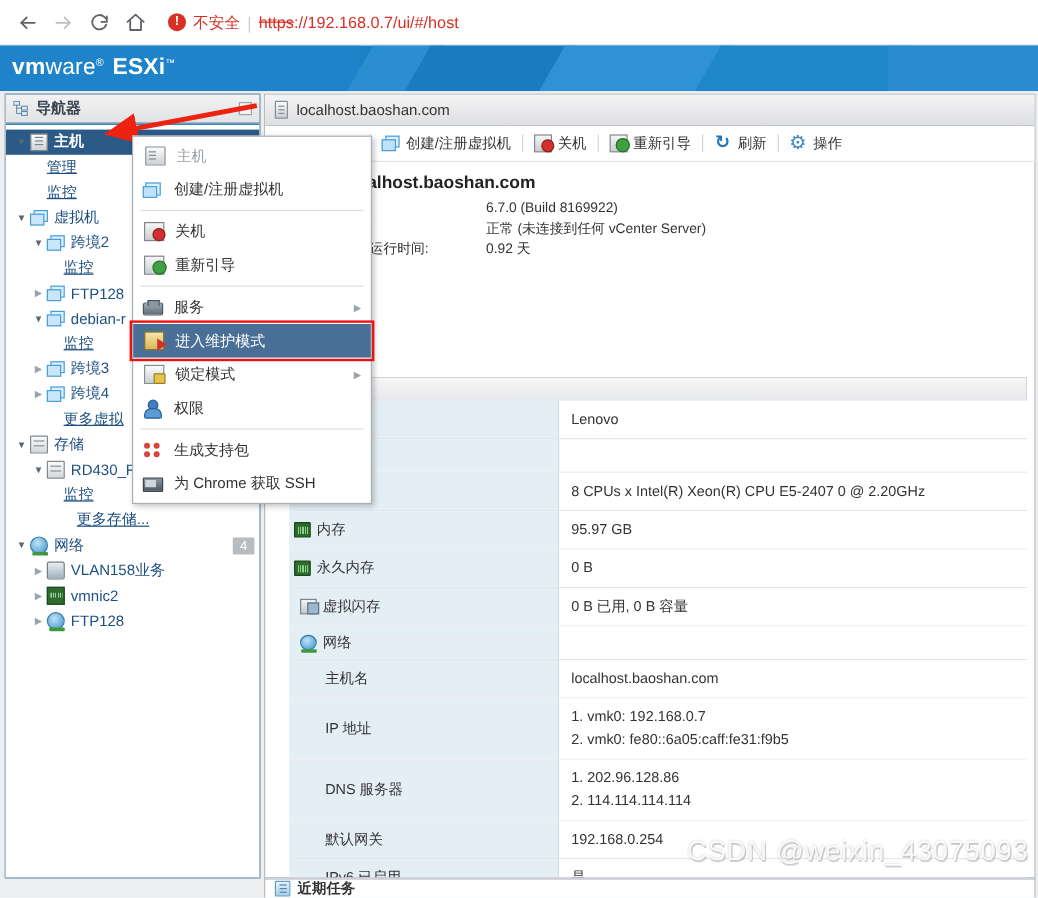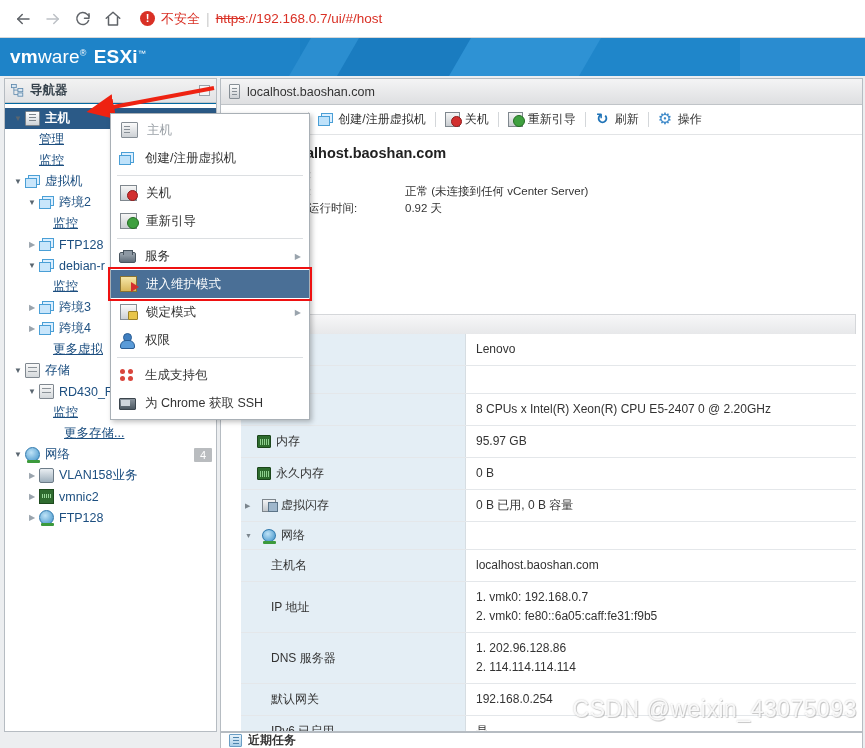--- a/index.html
+++ b/index.html
@@ -224,21 +224,21 @@
   .sum-row{ display:flex; font-size:11.5px; color:#333; line-height:17px; }
   .sum-label{ width:120px; flex:0 0 120px; }
   .sum-value{ flex:1 1 auto; }
 
   
   #hw-table{ position:absolute; left:20px; right:6px; top:235px; bottom:0; overflow:hidden; }
   #hw-head{ height:20px; background:linear-gradient(#f7f7f8,#e7e8ea); border:1px solid #d5d7da; border-bottom:none; }
   .hw-row{ display:flex; border-bottom:1px solid #e4e7ea; min-height:28px; align-items:stretch; }
   .hw-key{
     width:225px; flex:0 0 225px; background:#e4eef5;
-    display:flex; align-items:center; padding-left:16px; gap:5px;
+    display:flex; align-items:center; padding-left:4px; gap:5px;
     font-size:12px; color:#333; border-right:1px solid #d6dde2;
   }
   .hw-key.indent1{ padding-left:30px; }
   .hw-val{ flex:1 1 auto; padding:6px 10px; font-size:12px; color:#333; background:#fff; }
   .hw-val .line{ line-height:19px; }
   .hw-twisty{ width:10px; flex:0 0 10px; color:#7b858d; font-size:7px; margin-left:-12px; margin-right:2px; }
   .hw-twisty.closed::before{ content:"\25B6"; }
   .hw-twisty.open::before{ content:"\25BC"; }
   .hwi{ width:14px;height:13px;flex:0 0 14px;position:relative; }
   .hwi-mem{ background:#2d6b2d; border:1px solid #1b461b; border-radius:1px; }
@@ -467,20 +467,21 @@
           <span class="tbi tbi-gear"></span>
           <span>操作</span>
         </div>
       </div>
 
     <div id="host-summary">
       <div id="host-title">localhost.baoshan.com</div>
       <div id="summary-rows">
           <div class="sum-row">
             <div class="sum-label">版本:</div>
+            <div class="sum-value">6.7.0 (Build 8169922)</div>
           </div>
           <div class="sum-row">
             <div class="sum-label">状况:</div>
             <div class="sum-value">正常 (未连接到任何 vCenter Server)</div>
           </div>
           <div class="sum-row">
             <div class="sum-label">正常运行时间:</div>
             <div class="sum-value">0.92 天</div>
           </div>
         </div>

